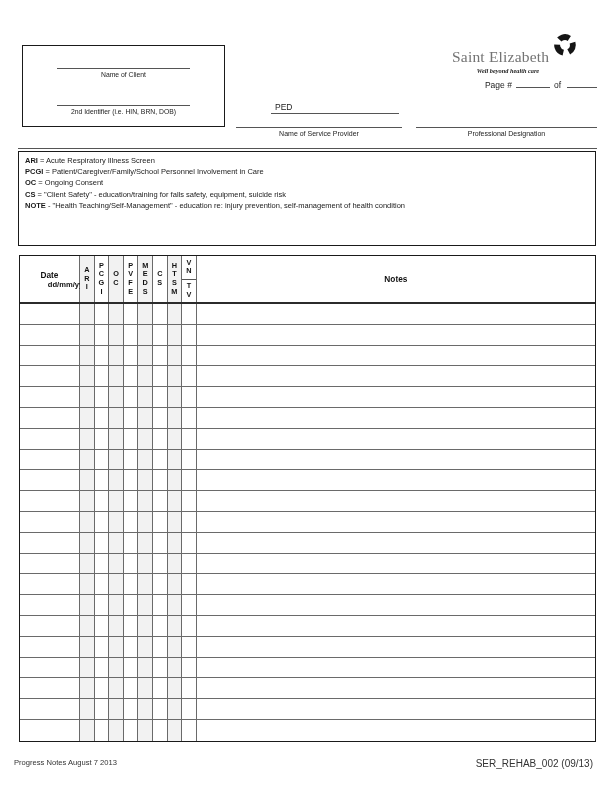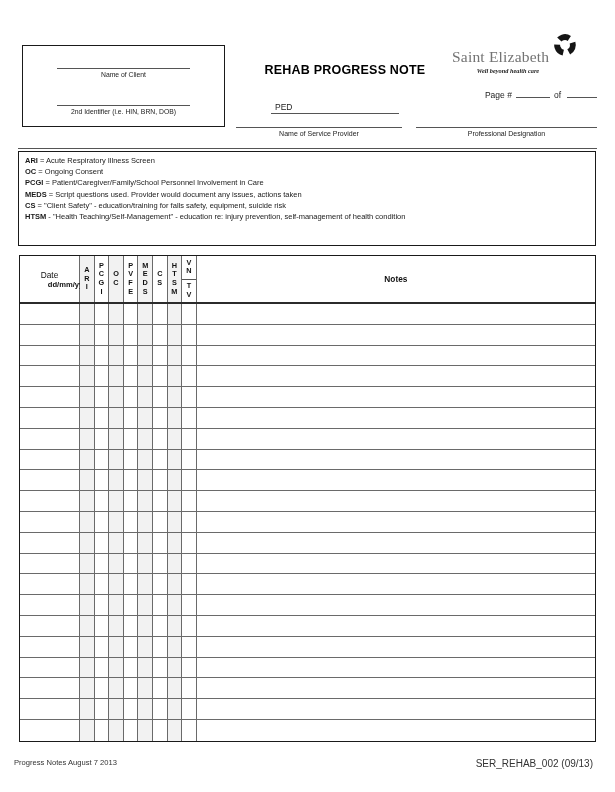--- a/index.html
+++ b/index.html
@@ -18,21 +18,21 @@
   
   .form-title{left:240px;top:63px;width:210px;text-align:center;font-weight:bold;font-size:12.5px;letter-spacing:.2px;color:#000;}
 
   
   .brand-name{left:452px;top:48px;font-family:"Liberation Serif",serif;font-size:15.5px;color:#737373;letter-spacing:.2px;}
   .brand-tagline{left:456px;top:67px;width:104px;text-align:center;font-family:"Liberation Serif",serif;
                  font-style:italic;font-weight:bold;font-size:6.3px;color:#222;}
   .logo{left:551px;top:31px;}
 
   
-  .pageno{right:18px;top:89px;font-size:8.5px;color:#222;white-space:nowrap;}
+  .pageno{right:18px;top:79px;font-size:8.5px;color:#222;white-space:nowrap;}
   .blank{display:inline-block;border-bottom:1px solid #555;height:8px;vertical-align:baseline;}
   .blank.b1{width:34px;margin:0 4px;}
   .blank.b2{width:30px;margin-left:6px;}
 
   
   .ped-label{left:247px;top:102px;font-size:8.5px;color:#222;padding-left:28px;}
   .ped-line{left:271px;top:113px;width:128px;}
 
   
   .sig{border-top:1px solid #555;text-align:center;font-size:7px;color:#222;padding-top:2px;}
@@ -52,21 +52,21 @@
   .trow{display:flex;box-sizing:border-box;}
   .thead{height:48px;border-bottom:2px solid #2b2b2b;}
   .brow{height:20.8px;border-bottom:1px solid #6a6a6a;}
   .brow:last-child{border-bottom:none;}
   .cell{box-sizing:border-box;border-right:1px solid #6a6a6a;}
   .c-date{width:60px;}
   .c-narrow{width:14.6px;}
   .c-notes{flex:1;box-sizing:border-box;}
   .shaded{background:#f2f2f2;}
   .hcell{display:flex;flex-direction:column;justify-content:center;align-items:center;}
-  .dh1{font-weight:normal;font-size:8.3px;line-height:10px;}
+  .dh1{font-weight:bold;font-size:8.3px;line-height:10px;}
   .dh2{font-weight:bold;font-size:7.6px;line-height:9px;margin-left:32px;}
   .nh{font-weight:bold;font-size:8.3px;}
   .lgrp{flex:1;display:flex;flex-direction:column;justify-content:center;align-items:center;align-self:stretch;}
   .lgrp.split{border-top:1px solid #555;}
   .vletter{font-size:7.3px;font-weight:bold;line-height:8.7px;}
 
   
   .footer-left{left:14px;top:758px;font-size:7.6px;color:#333;}
   .footer-right{right:22px;top:758px;font-size:10px;color:#333;}
 </style>
@@ -75,21 +75,20 @@
 
 <div class="page">
 
   <div class="abs client-box">
     <div class="fill-line u1"></div>
     <div class="lab l1">Name of Client</div>
     <div class="fill-line u2"></div>
     <div class="lab l2">2nd Identifier (i.e. HIN, BRN, DOB)</div>
   </div>
 
-  <div class="abs form-title">REHAB PROGRESS NOTE</div>
 
   <div class="abs brand-name">Saint Elizabeth</div>
   <div class="abs brand-tagline">Well beyond health care</div>
   <div class="abs logo">
     <svg width="28" height="28" viewBox="0 0 32 32" aria-hidden="true">
       <g transform="rotate(-18 16 16)">
         <circle cx="16" cy="16" r="9" fill="none" stroke="#151515" stroke-width="6.8" stroke-dasharray="12.4 6.45"></circle>
       </g>
     </svg>
   </div>
@@ -103,25 +102,24 @@
     <span>Name of Service Provider</span>
   </div>
   <div class="abs sig sig-right">
     <span>Professional Designation</span>
   </div>
 
   <div class="abs hdr-divider"></div>
 
   <div class="abs legend" id="legend-box">
       <div class="lline"><span class="lkey">ARI</span><span> = </span><span>Acute Respiratory Illness Screen</span></div>
+      <div class="lline"><span class="lkey">PCGI</span><span> = </span><span>Patient/Caregiver/Family/School Personnel Involvement in Care</span></div>
       <div class="lline"><span class="lkey">OC</span><span> = </span><span>Ongoing Consent</span></div>
-      <div class="lline"><span class="lkey">PCGI</span><span> = </span><span>Patient/Caregiver/Family/School Personnel Involvement in Care</span></div>
-      <div class="lline"><span class="lkey">MEDS</span><span> = </span><span>Script questions used. Provider would document any issues, actions taken</span></div>
       <div class="lline"><span class="lkey">CS</span><span> = </span><span>"Client Safety" - education/training for falls safety, equipment, suicide risk</span></div>
-      <div class="lline"><span class="lkey">HTSM</span><span> - </span><span>"Health Teaching/Self-Management" - education re: injury prevention, self-management of health condition</span></div>
+      <div class="lline"><span class="lkey">NOTE</span><span> - </span><span>"Health Teaching/Self-Management" - education re: injury prevention, self-management of health condition</span></div>
     </div>
 
   <div class="abs ptable" id="progress-table">
       <div class="trow thead">
         <div class="cell c-date hcell">
           <div class="dh1">Date</div>
           <div class="dh2">dd/mm/yy</div>
         </div>
         <div class="cell c-narrow hcell shaded">
           <div class="lgrp">

